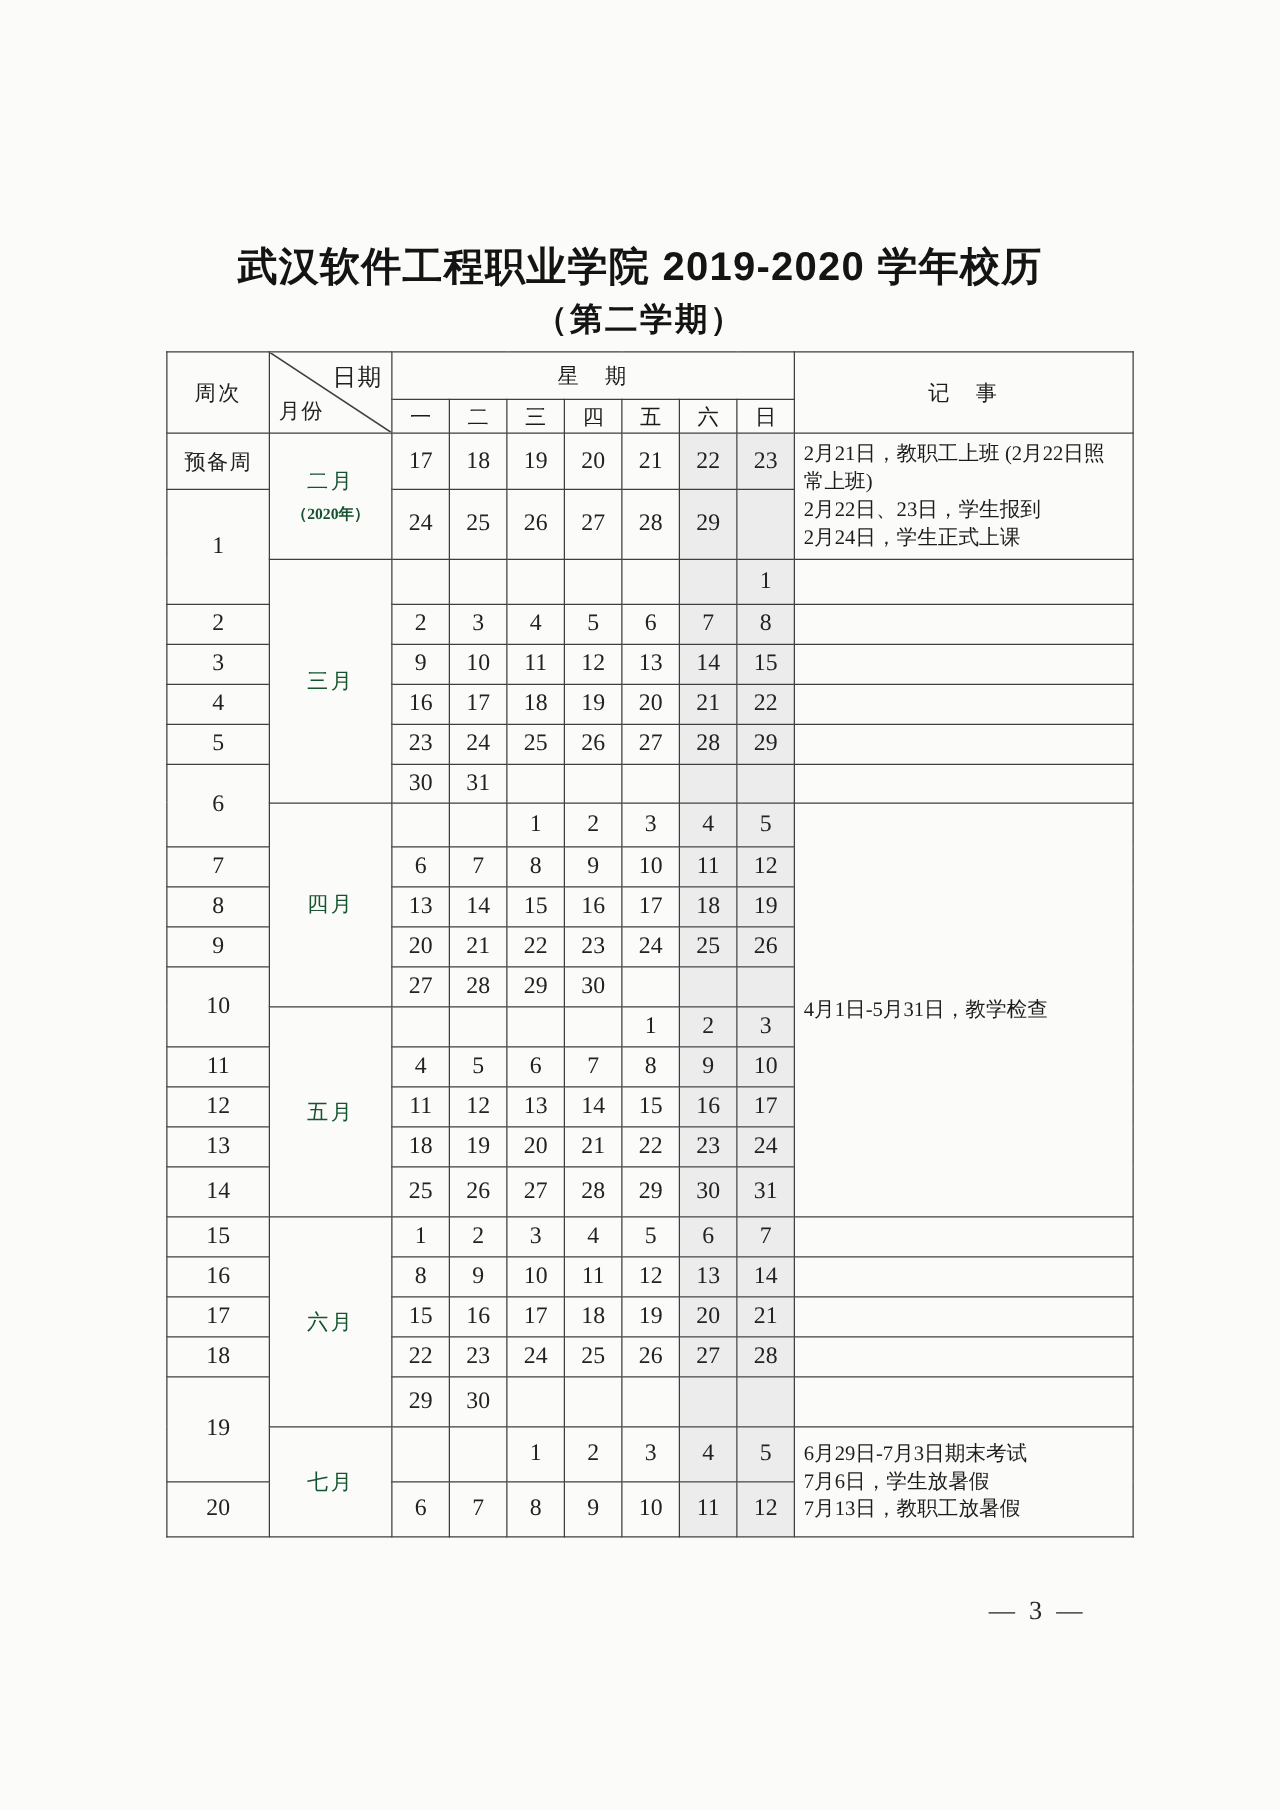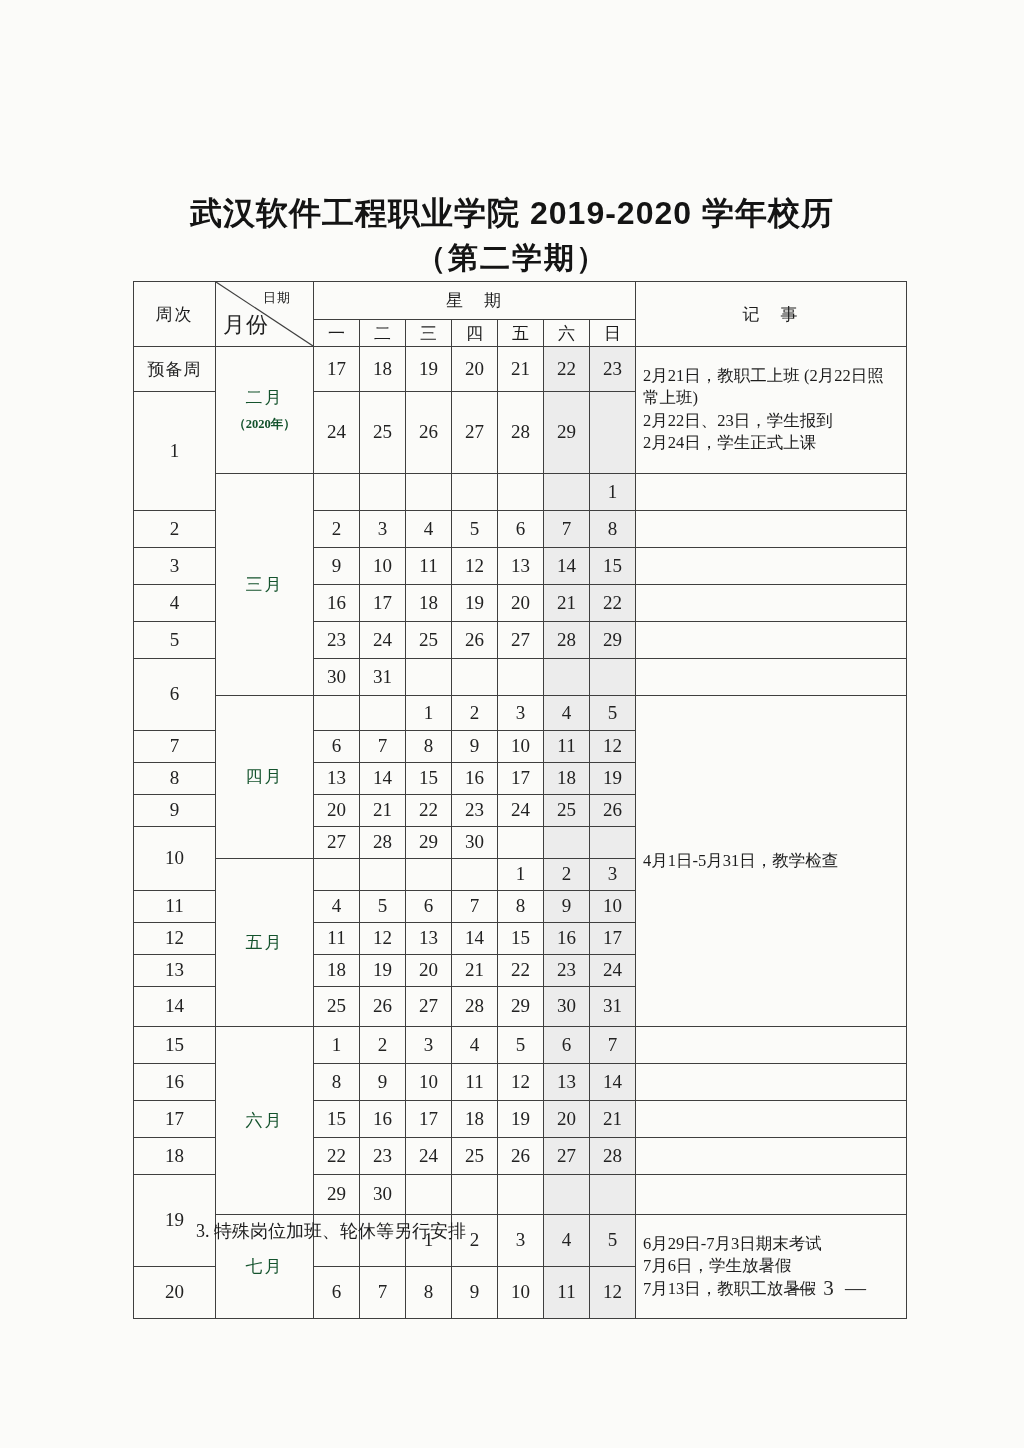--- a/index.html
+++ b/index.html
@@ -10,21 +10,21 @@
     overflow:hidden;
   }
   .title{
     position:absolute;top:192px;left:0;width:100%;text-align:center;
     font-family:"Liberation Sans", sans-serif;
     font-size:32px;font-weight:bold;letter-spacing:1px;color:#141414;
   }
   .subtitle{
     position:absolute;top:238px;left:0;width:100%;text-align:center;
     font-family:"Liberation Sans", sans-serif;
-    font-size:30px;font-weight:bold;letter-spacing:2px;color:#141414;
+    font-size:26px;font-weight:bold;letter-spacing:2px;color:#141414;
   }
   table.cal{
     position:absolute;left:133px;top:281px;width:773px;
     border-collapse:collapse;table-layout:fixed;
     font-family:"Liberation Serif", serif;
   }
   col.c-week{width:82px;}
   col.c-month{width:98px;}
   col.c-day{width:46px;}
   col.c-notes{width:271px;}
@@ -42,27 +42,27 @@
   td.wk-prep{font-size:17px;letter-spacing:1px;}
   td.month{font-size:17px;letter-spacing:2px;color:#14532d;}
   td.month .yr{
     display:block;font-size:12.5px;font-weight:bold;letter-spacing:0;
     margin-top:7px;
   }
   td.day{font-size:19px;}
   td.we{background:#ececec;}
   td.note{
     text-align:left;vertical-align:top;font-size:16.5px;line-height:1.36;
-    padding:18px 7px;white-space:pre-line;color:#1c1c1c;
+    padding:5px 7px;white-space:pre-line;color:#1c1c1c;
   }
   td.vmid{vertical-align:middle;}
   td.diag{position:relative;padding:0;}
   .diag-svg{position:absolute;left:0;top:0;width:100%;height:100%;display:block;}
-  .diag-top{position:absolute;top:7px;right:22px;font-size:13px;letter-spacing:1px;margin-left:28px;}
-  .diag-bottom{position:absolute;bottom:6px;left:7px;font-size:22px;letter-spacing:1px;}
+  .diag-top{position:absolute;top:7px;right:7px;font-size:19px;letter-spacing:1px;margin-left:28px;}
+  .diag-bottom{position:absolute;bottom:6px;left:7px;font-size:17px;letter-spacing:1px;}
   .remarks{
     position:absolute;left:139px;top:1218px;width:770px;
     font-size:18px;line-height:26px;color:#1c1c1c;
   }
   .remarks .l2{padding-left:57px;}
   .remarks .gap{display:inline-block;width:26px;}
   .pageno{
     position:absolute;left:770px;top:1276px;width:120px;text-align:center;
     font-size:21px;color:#2a2a2a;letter-spacing:3px;
   }
@@ -401,16 +401,15 @@
     <td class="day">8</td>
     <td class="day">9</td>
     <td class="day">10</td>
     <td class="day we">11</td>
     <td class="day we">12</td>
   </tr>
 </tbody>
   </table>
 
 <div class="remarks">
-  <div class="l2"><span>3. 特殊岗位加班、轮休等另行安排</span></div>
 </div>
 
 <div class="pageno">— 3 —</div>
 
 </body></html>

